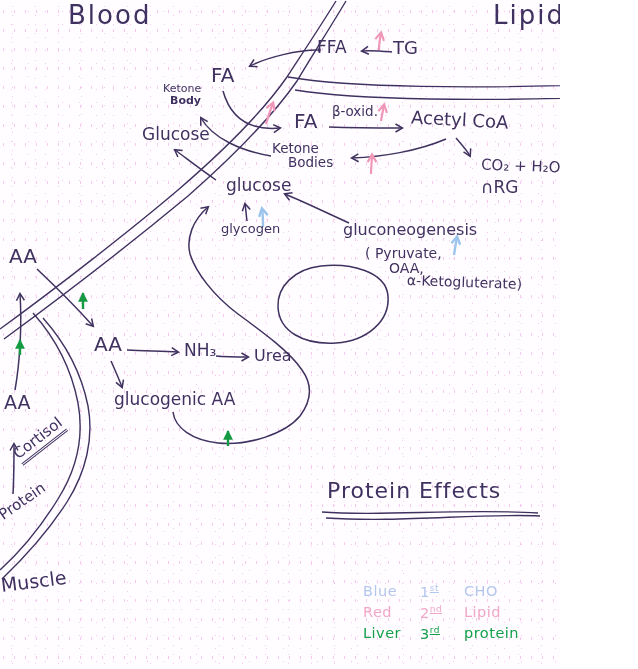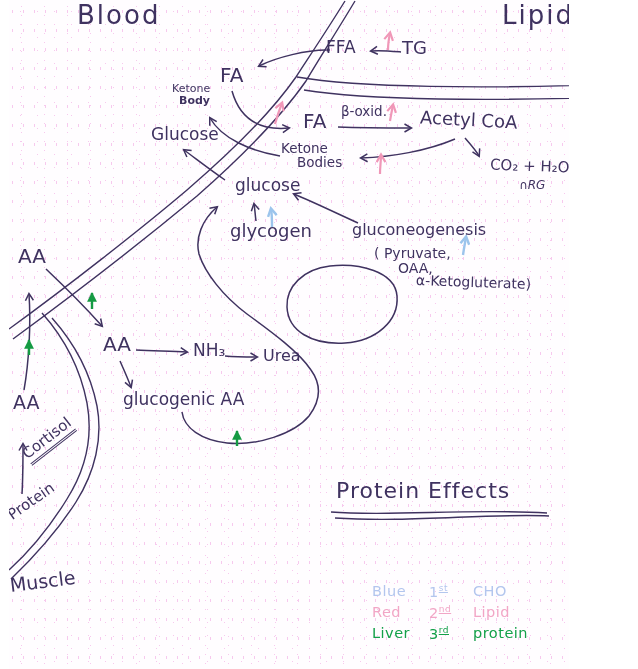--- a/index.html
+++ b/index.html
@@ -13,21 +13,20 @@
   #canvas{
     position:relative; width:560px; height:669px; overflow:hidden;
     background-color:var(--paper);
     background-image:
       radial-gradient(var(--speckle) 0.8px, transparent 1px),
       radial-gradient(var(--speckle) 0.7px, transparent 0.95px),
       radial-gradient(var(--speckle) 0.6px, transparent 0.9px);
     background-size: 17px 13px, 11px 19px, 23px 9px;
     background-position: 3px 5px, 9px 2px, 1px 11px;
     color:var(--ink);
-    margin-left:9px;
   }
   svg.draw{position:absolute;left:0;top:0;z-index:1;}
   .lbl{position:absolute; z-index:2; white-space:nowrap; line-height:1.05; color:var(--ink);}
   .big{font-size:26px; letter-spacing:2px;}
   .liver{font-size:34px; letter-spacing:5px; color:var(--liver-text); font-style:italic;}
   .rot{transform-origin:0 50%;}
   .dbl-underline{border-bottom:3px double var(--ink); padding-bottom:1px;}
   .heading{font-size:22px; letter-spacing:1px;}
   .legend{
     position:absolute; left:363px; top:583px; z-index:2;
@@ -120,25 +119,25 @@
     <div style="margin-left:7px;font-weight:bold;">Body</div>
   </div>
   <div class="lbl" style="left:294px;top:111px;font-size:20px;">FA</div>
   <div class="lbl" style="left:332px;top:104px;font-size:13.5px;">β-oxid.</div>
   <div class="lbl" style="left:411px;top:111px;font-size:18px;transform:rotate(3deg);">Acetyl CoA</div>
   <div class="lbl" style="left:272px;top:141px;font-size:13.5px;">
     <div>Ketone</div>
     <div style="margin-left:16px;text-align:center;">Bodies</div>
   </div>
   <div class="lbl" style="left:481px;top:159px;font-size:15px;transform:rotate(2deg);">CO₂ + H₂O</div>
-  <div class="lbl" style="left:510px;top:179px;font-size:12px;font-style:italic;">∩RG</div>
+  <div class="lbl" style="left:481px;top:179px;font-size:17px;">∩RG</div>
 
   <div class="lbl" style="left:142px;top:126px;font-size:17px;">Glucose</div>
   <div class="lbl" style="left:226px;top:177px;font-size:17px;">glucose</div>
-  <div class="lbl" style="left:221px;top:222px;font-size:18px;">glycogen</div>
+  <div class="lbl" style="left:221px;top:222px;font-size:13px;">glycogen</div>
   <div class="lbl" style="left:343px;top:222px;font-size:16px;">gluconeogenesis</div>
   <div class="lbl" style="left:365px;top:246px;font-size:14px;">( Pyruvate,</div>
   <div class="lbl" style="left:389px;top:261px;font-size:14px;">OAA,</div>
   <div class="lbl" style="left:407px;top:275px;font-size:14px;transform:rotate(2deg);">α-Ketogluterate)</div>
 
   <div class="lbl" style="left:9px;top:246px;font-size:20px;">AA</div>
   <div class="lbl" style="left:94px;top:334px;font-size:20px;">AA</div>
   <div class="lbl" style="left:184px;top:342px;font-size:17px;">NH₃</div>
   <div class="lbl" style="left:254px;top:348px;font-size:16px;">Urea</div>
   <div class="lbl" style="left:114px;top:391px;font-size:17px;text-align:right;">glucogenic AA</div>

